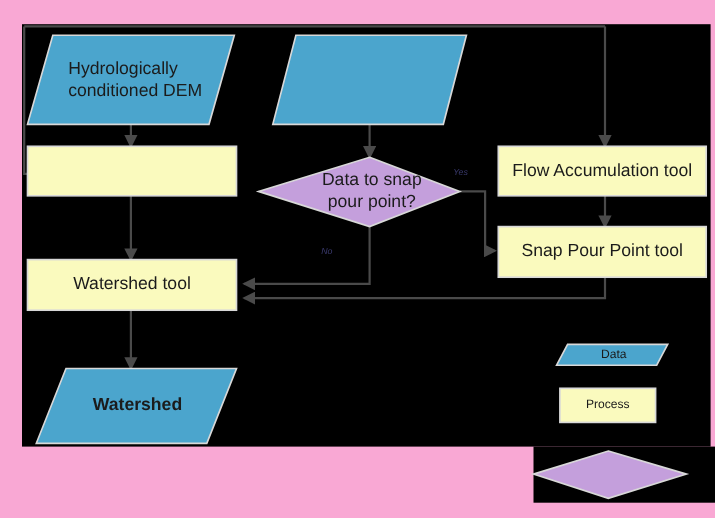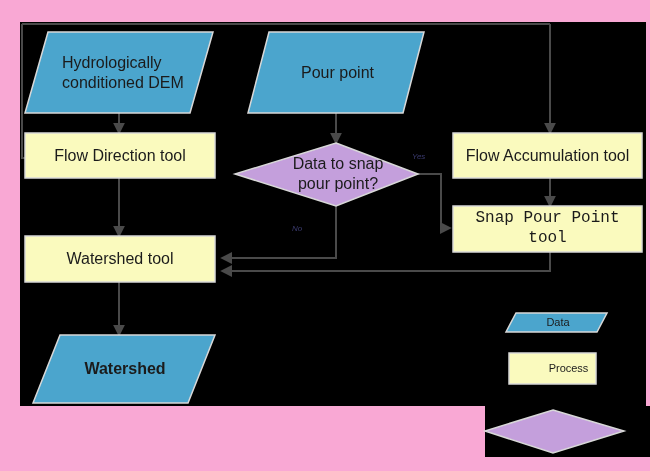--- a/index.html
+++ b/index.html
@@ -109,36 +109,34 @@
 
     <polygon points="60,335 215,335 188,403 33,403" fill="#4ba5cd" stroke="#d8d8d8" stroke-width="1.5"></polygon>
 
     <polygon points="516,313 607,313 597,332 506,332" fill="#4ba5cd" stroke="#d8d8d8" stroke-width="1.5"></polygon>
     <rect x="509" y="353" width="87" height="31" fill="#fafabe" stroke="#d8d8d8" stroke-width="1.5"></rect>
     <polygon points="553,410 624,431 553,453 485,431" fill="#c49fdc" stroke="#d8d8d8" stroke-width="1.5"></polygon>
   </svg>
 
   <div class="node-label lbl-data-dem" style="left:62px; top:34px; width:130px; height:78px;">Hydrologically conditioned DEM</div>
 
-  <div class="node-label lbl-16" style="left:265px; top:32px; width:145px; height:81px;">Pour point</div>
 
-  <div class="node-label lbl-16" style="left:25px; top:133px; width:190px; height:45px;">Flow Direction tool</div>
 
   <div class="node-label lbl-16" style="left:453px; top:133px; width:189px; height:45px;text-align:center;">Flow Accumulation tool</div>
 
   <div class="node-label lbl-16" style="left:283px; top:147px; width:110px; height:54px;">Data to snap pour point?</div>
 
-  <div class="node-label lbl-16" style="left:453px; top:206px; width:189px; height:46px;font-family:Liberation Mono, monospace;">Snap Pour Point tool</div>
+  <div class="node-label lbl-16" style="left:453px; top:206px; width:189px; height:46px;">Snap Pour Point tool</div>
 
   <div class="node-label lbl-16" style="left:25px; top:236px; width:190px; height:46px;text-align:right;">Watershed tool</div>
 
   <div class="node-label lbl-16" style="left:40px; top:335px; width:170px; height:68px;font-weight:bold;">Watershed</div>
 
   <div class="edge-label" style="left:412px; top:152px;">Yes</div>
 
   <div class="edge-label" style="left:292px; top:224px;">No</div>
 
   <div class="node-label lbl-legend" style="left:512px; top:313px; width:92px; height:19px;">Data</div>
 
-  <div class="node-label lbl-legend" style="left:509px; top:353px; width:87px; height:31px;padding-left:16px;">Process</div>
+  <div class="node-label lbl-legend" style="left:509px; top:353px; width:87px; height:31px;">Process</div>
 
 
 </div>
 
 </body></html>

